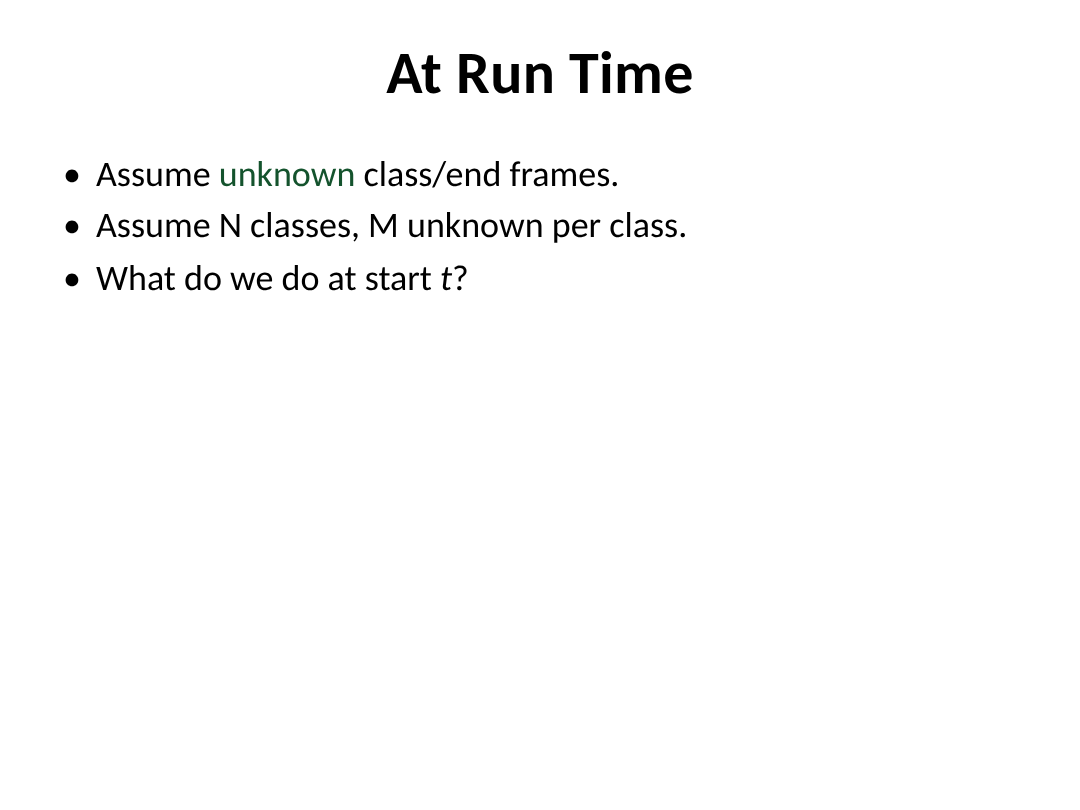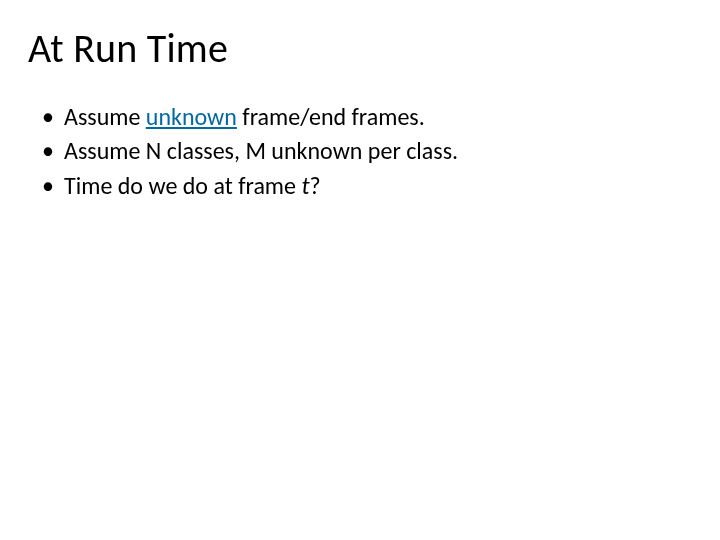--- a/index.html
+++ b/index.html
@@ -1,33 +1,33 @@
 <!DOCTYPE html>
 <html><head>
 <meta charset="utf-8">
 <style>
   * { margin: 0; padding: 0; box-sizing: border-box; }
   html, body { width: 720px; height: 540px; background: #fff; font-family: Calibri, "Segoe UI", Arial, sans-serif; color: #000; }
   .slide { width: 720px; height: 540px; position: relative; padding: 18px 28px 0 28px; }
-  .title { font-size: 40px; font-weight: 400; text-align: left; margin-top: 6px; margin-bottom: 28px; letter-spacing: 0.2px; }
+  .title { font-size: 40px; font-weight: 700; text-align: center; margin-top: 6px; margin-bottom: 28px; letter-spacing: 0.2px; }
   .bullets { list-style: none; padding-left: 14px; }
   .bullets li { font-size: 24px; line-height: 1.35; margin-bottom: 2px; position: relative; padding-left: 22px; }
   .bullets li::before { content: "•"; position: absolute; left: 0; top: 0; }
-  .unknown { color: #0369a1; text-decoration: underline; }
+  .unknown { color: #14532d; }
   .italic { font-style: italic; }
 </style>
 </head>
 <body>
 
 <div class="slide">
   <h1 class="title">At Run Time</h1>
   <ul class="bullets">
     <li>
-      <span>Assume </span><span class="unknown">unknown</span><span> frame/end frames.</span>
+      <span>Assume </span><span class="unknown">unknown</span><span> class/end frames.</span>
     </li>
     <li>
       <span>Assume N classes, M unknown per class.</span>
     </li>
     <li>
-      <span>Time do we do at frame </span><span class="italic">t</span><span>?</span>
+      <span>What do we do at start </span><span class="italic">t</span><span>?</span>
     </li>
   </ul>
 </div>
 
 </body></html>

